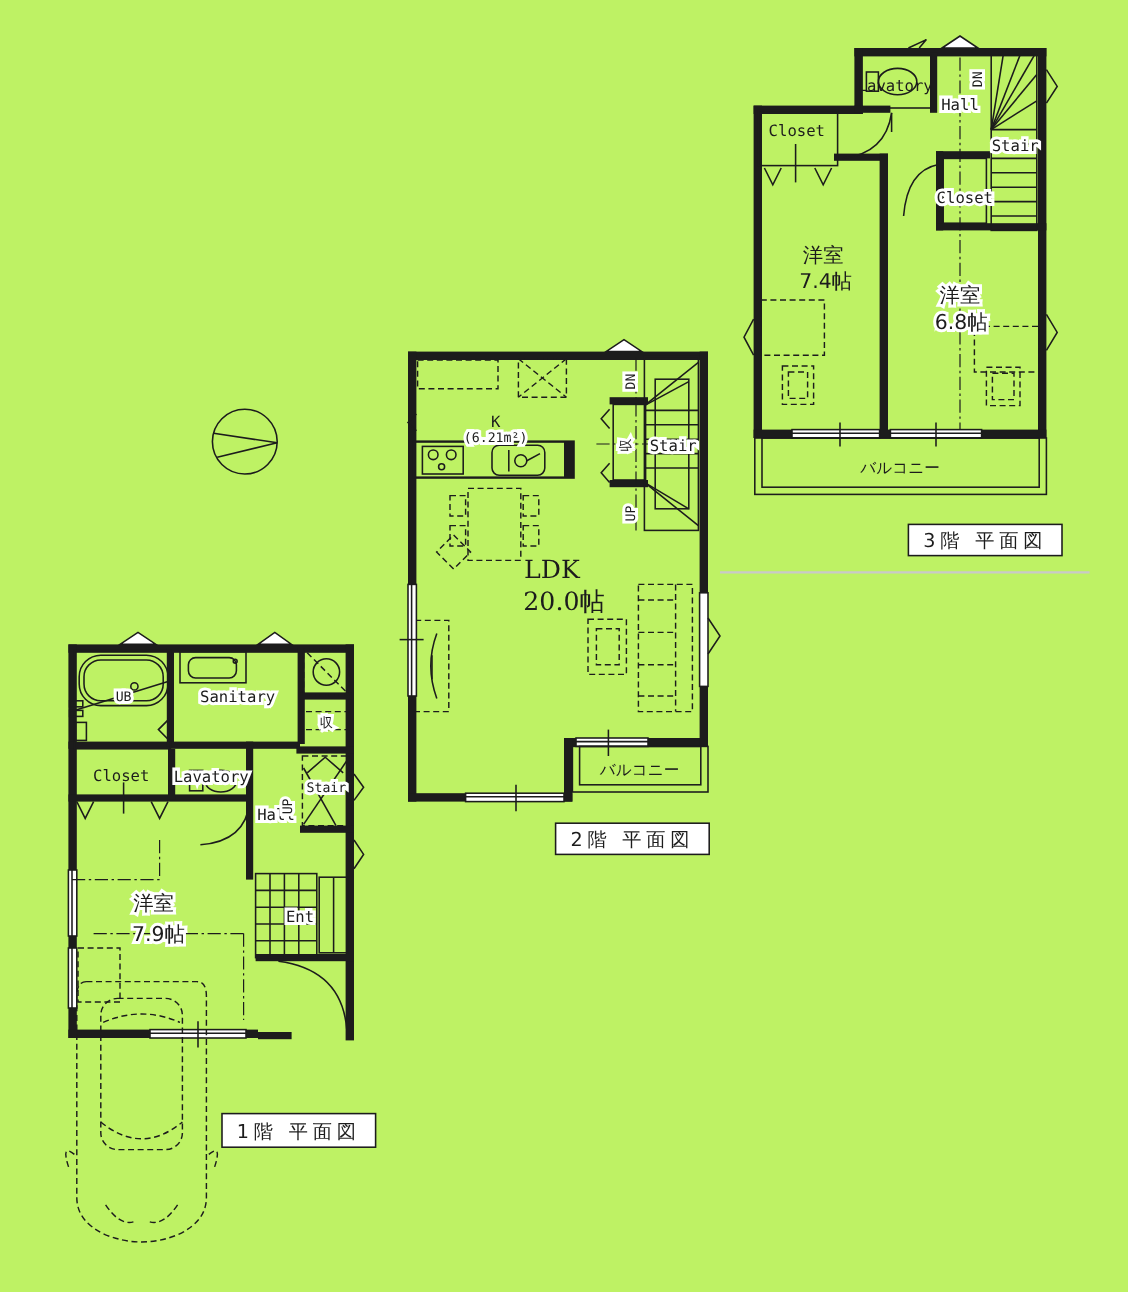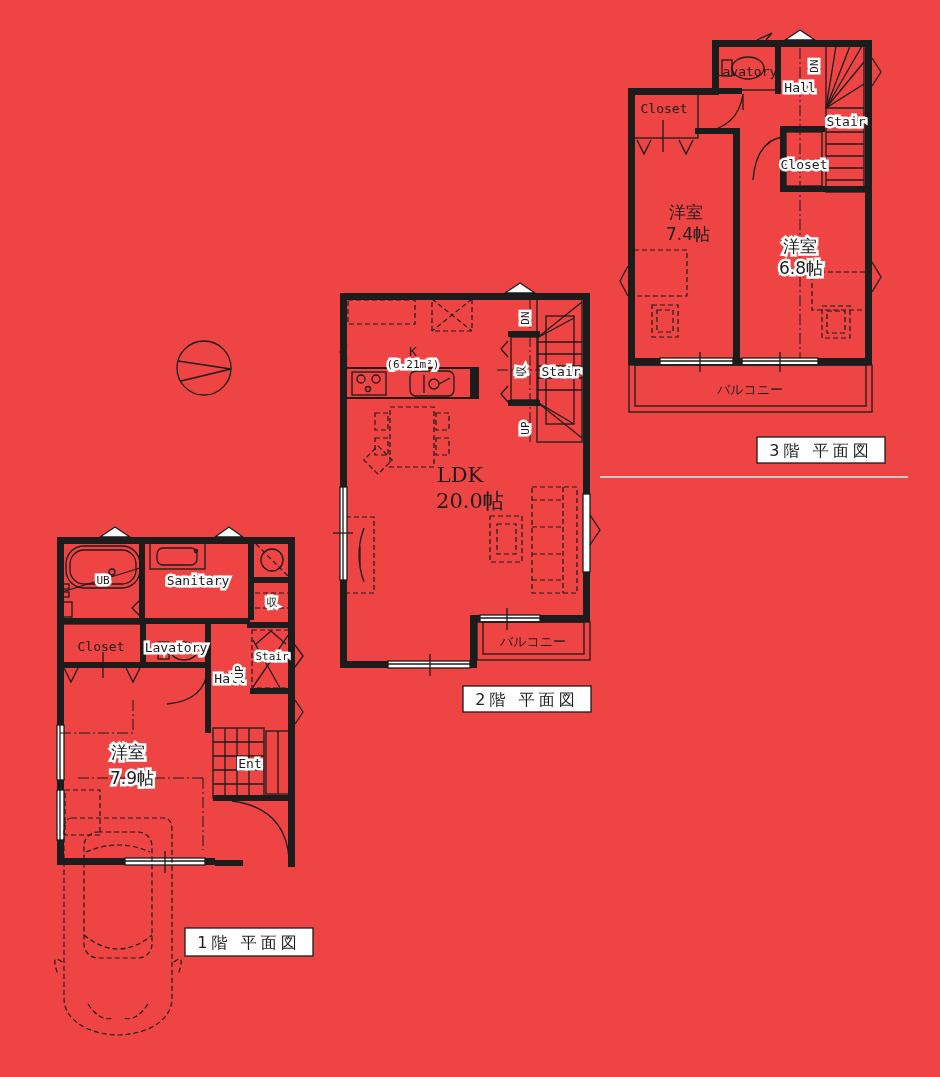--- a/index.html
+++ b/index.html
@@ -1,16 +1,16 @@
 <!DOCTYPE html>
 <html><head>
 <meta charset="utf-8">
 <style>
   html,body{margin:0;padding:0;background:#ffffff;}
-  .canvas{position:relative;width:940px;height:1077px;background:#ef4444;overflow:hidden;
+  .canvas{position:relative;width:940px;height:1077px;background:#bef264;overflow:hidden;
           font-family:"DejaVu Sans","Liberation Sans",sans-serif;}
   svg{position:absolute;left:0;top:0;}
   
   .w  {fill:#1c1c1c;stroke:none;}                                  
   .t  {fill:none;stroke:#1c1c1c;stroke-width:1.3;}                 
   .t2 {fill:none;stroke:#1c1c1c;stroke-width:2;}
   .d  {fill:none;stroke:#1c1c1c;stroke-width:1.2;stroke-dasharray:5 3;}   
   .dd {fill:none;stroke:#1c1c1c;stroke-width:1;stroke-dasharray:11 3 2 3;}
   .win{fill:#ffffff;stroke:none;}
   .wf {fill:#ffffff;stroke:#1c1c1c;stroke-width:1.3;}

